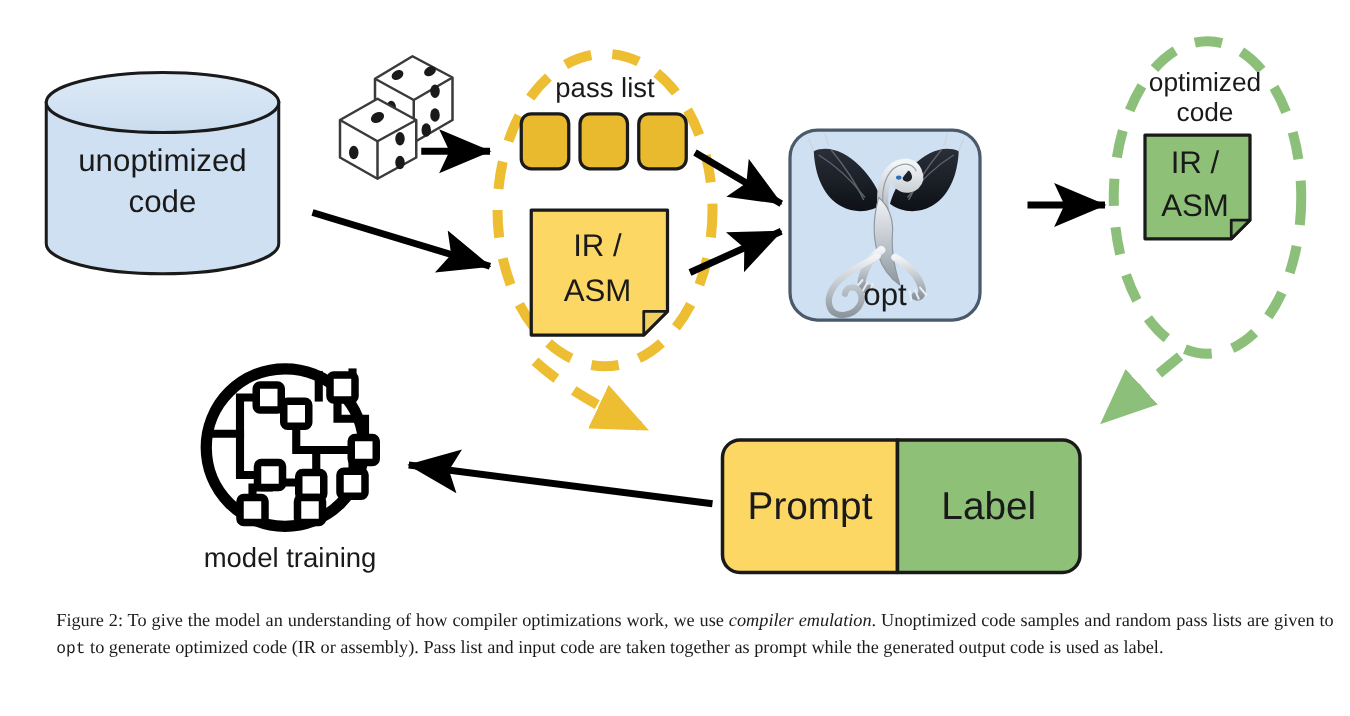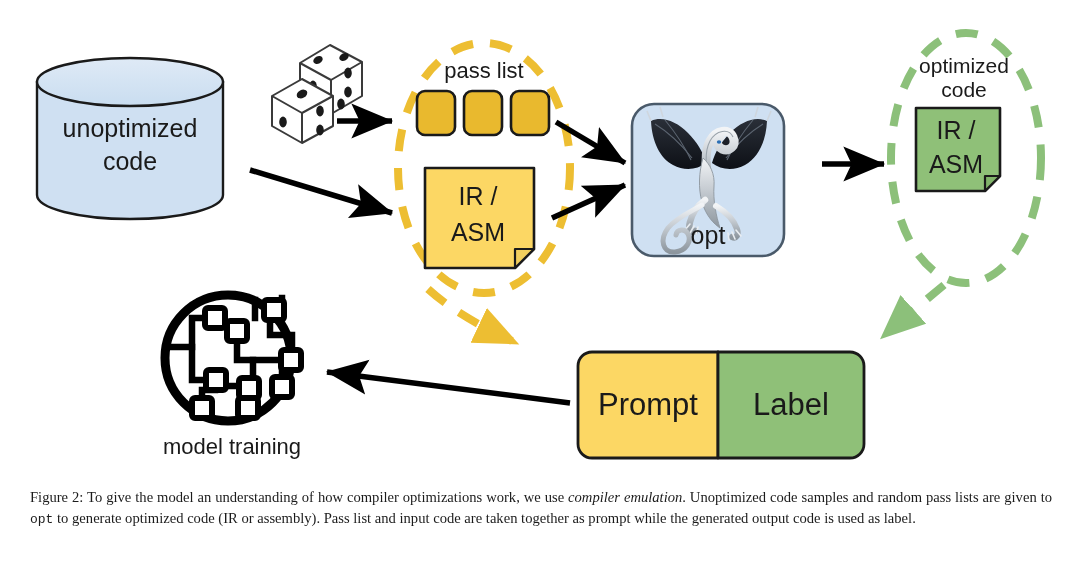--- a/index.html
+++ b/index.html
@@ -37,21 +37,21 @@
   .t-cyl { font-size: 25px; }
   .t-passlist { font-size: 22px; }
   .t-note { font-size: 25px; }
   .t-opt { font-size: 25px; }
   .t-optcode { font-size: 21px; }
   .t-pl { font-size: 31px; }
   .t-train { font-size: 22px; }
 
   #caption {
     position: absolute;
-    left: 30px;
+    left: 45px;
     top: 487px;
     width: 1022px;
     font-family: "Liberation Serif", serif;
     font-size: 14.6px;
     line-height: 1.47;
     color: #1b1b1b;
     text-align: justify;
   }
   #caption .mono {
     font-family: "Liberation Mono", monospace;

